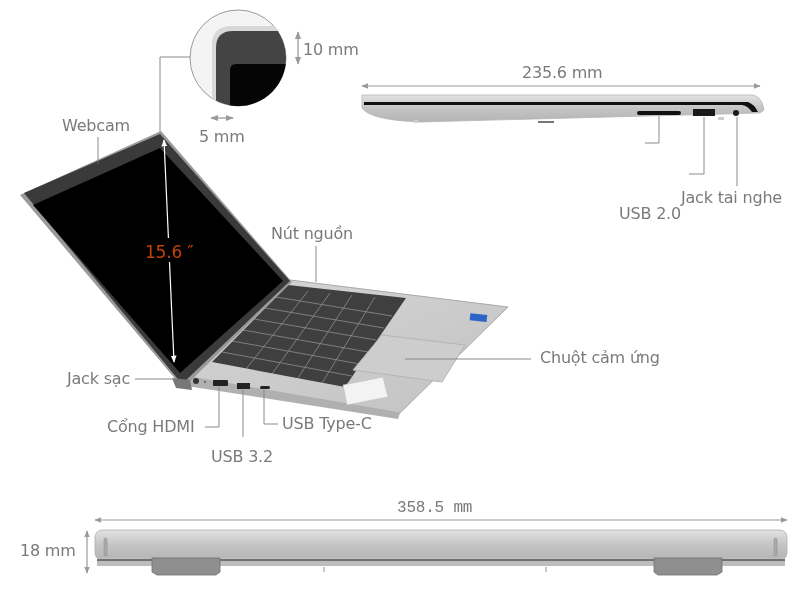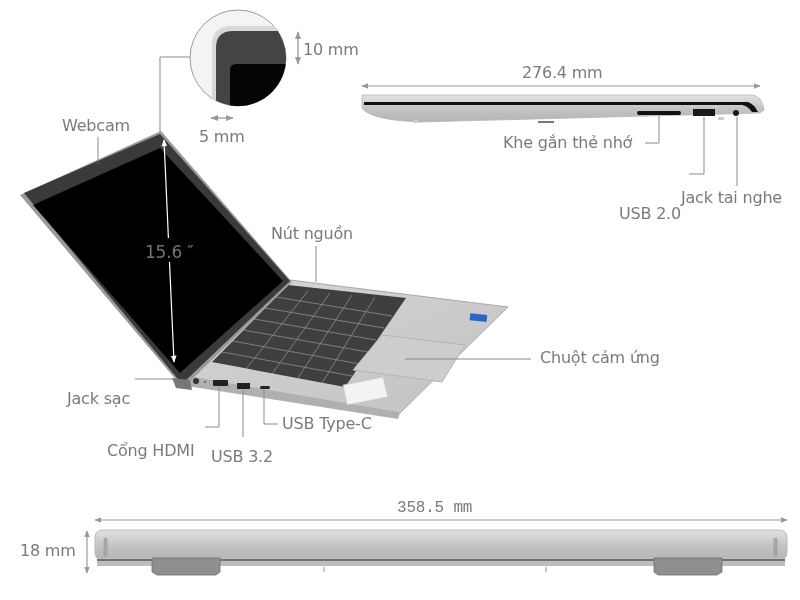--- a/index.html
+++ b/index.html
@@ -1,19 +1,19 @@
 <!DOCTYPE html>
 <html><head>
 <meta charset="utf-8">
 <style>
   html, body { margin:0; padding:0; background:#ffffff; }
   body { width:800px; height:600px; position:relative; overflow:hidden; font-family:"DejaVu Sans", sans-serif; }
   .stage { position:absolute; left:0; top:0; width:800px; height:534px; }
   .lbl { position:absolute; color:#7a7a7a; font-size:16px; white-space:nowrap; line-height:1; letter-spacing:-0.2px; }
-  .lbl.white { color:#737373; font-size:17px; }
+  .lbl.white { color:#c2410c; font-size:17px; }
   svg { position:absolute; left:0; top:0; }
 </style>
 </head>
 <body>
 
 <div class="stage">
 
 <svg width="800" height="600" viewBox="0 0 800 600">
   <defs>
     <marker id="arr" viewBox="0 0 10 10" refX="9" refY="5" markerWidth="6" markerHeight="6" orient="auto-start-reverse">
@@ -142,26 +142,25 @@
   </g>
 </svg>
 
 <span class="lbl" style="left:303px;top:42px;">10 mm</span>
 <span class="lbl" style="left:199px;top:129px;">5 mm</span>
 
 <span class="lbl" style="left:62px;top:118px;">Webcam</span>
 <span class="lbl white" style="left:145px;top:244px;">15.6 ″</span>
 <span class="lbl" style="left:271px;top:226px;">Nút nguồn</span>
 <span class="lbl" style="left:540px;top:350px;">Chuột cảm ứng</span>
-<span class="lbl" style="left:67px;top:371px;margin-top:20px;">Jack sạc</span>
-<span class="lbl" style="left:107px;top:419px;margin-top:24px;">Cổng HDMI</span>
+<span class="lbl" style="left:67px;top:371px;">Jack sạc</span>
+<span class="lbl" style="left:107px;top:419px;">Cổng HDMI</span>
 <span class="lbl" style="left:282px;top:416px;">USB Type-C</span>
 <span class="lbl" style="left:211px;top:449px;">USB 3.2</span>
 
-<span class="lbl" style="left:522px;top:65px;">276.4 mm</span>
-<span class="lbl" style="left:503px;top:135px;">Khe gắn thẻ nhớ</span>
+<span class="lbl" style="left:522px;top:65px;">235.6 mm</span>
 <span class="lbl" style="left:619px;top:166px;margin-top:40px;">USB 2.0</span>
 <span class="lbl" style="left:681px;top:190px;text-align:center;">Jack tai nghe</span>
 
 <span class="lbl" style="left:397px;top:500px;font-family:Liberation Mono, monospace;">358.5 mm</span>
 <span class="lbl" style="left:20px;top:543px;">18 mm</span>
 
 </div>
 
 </body></html>

